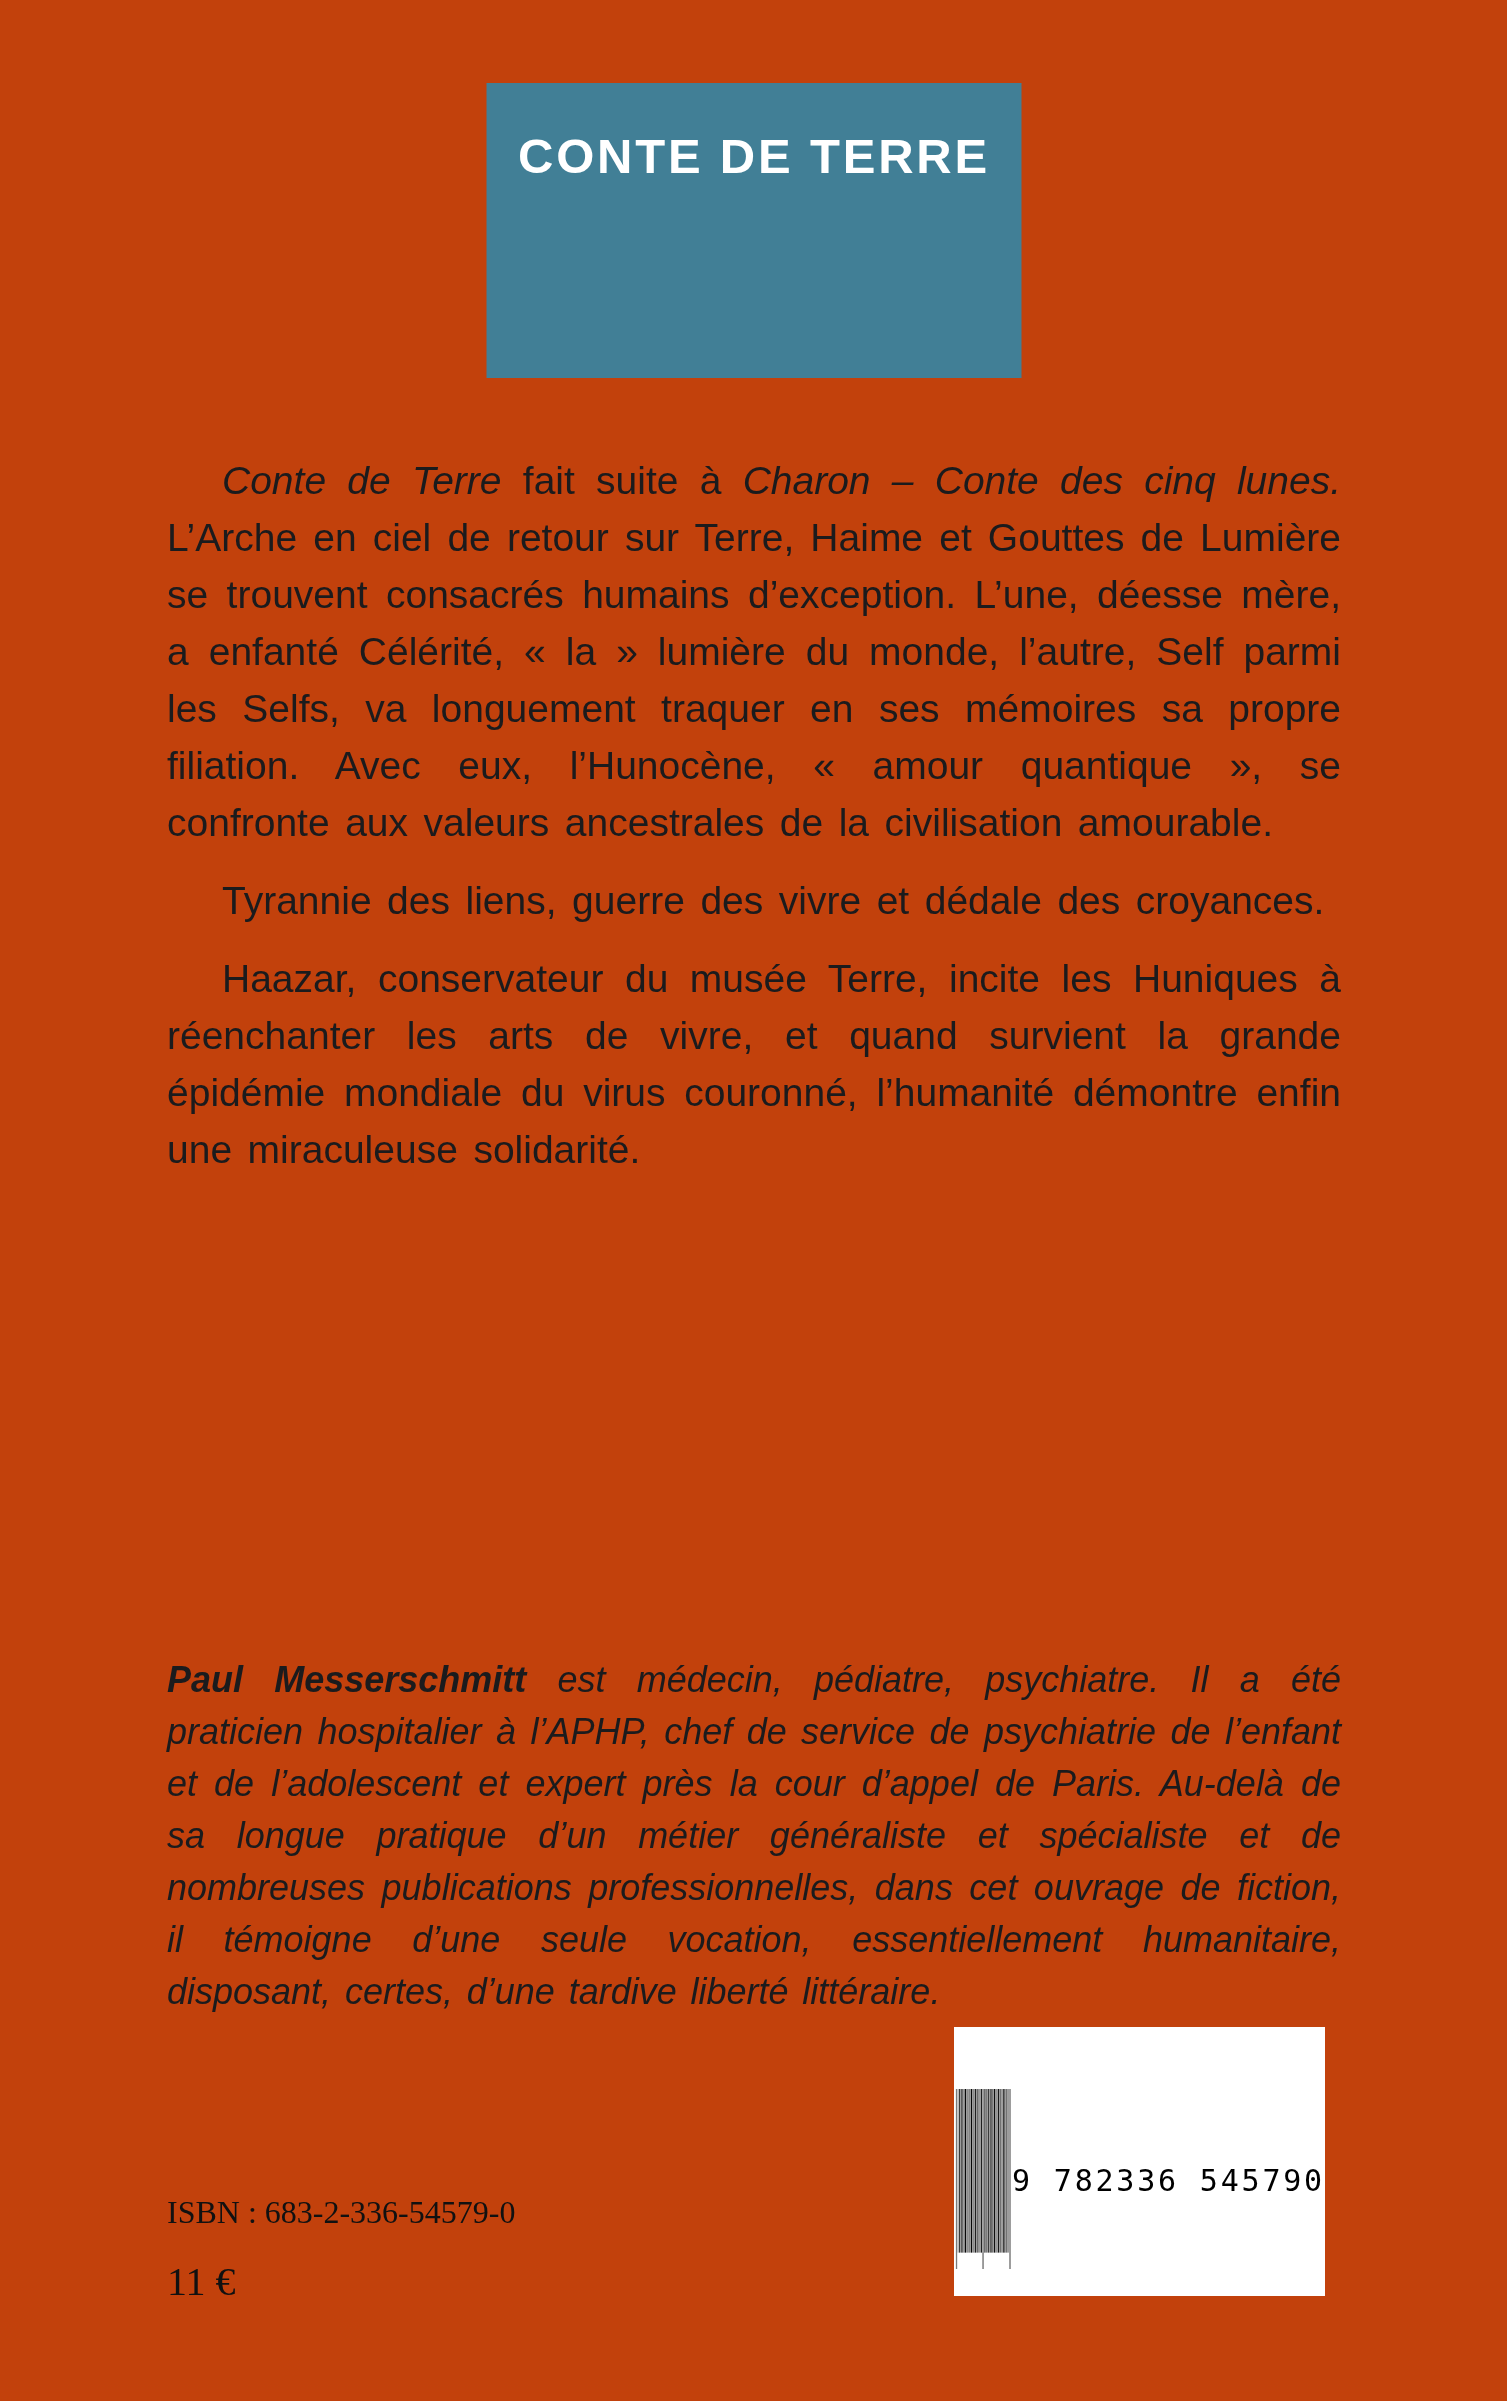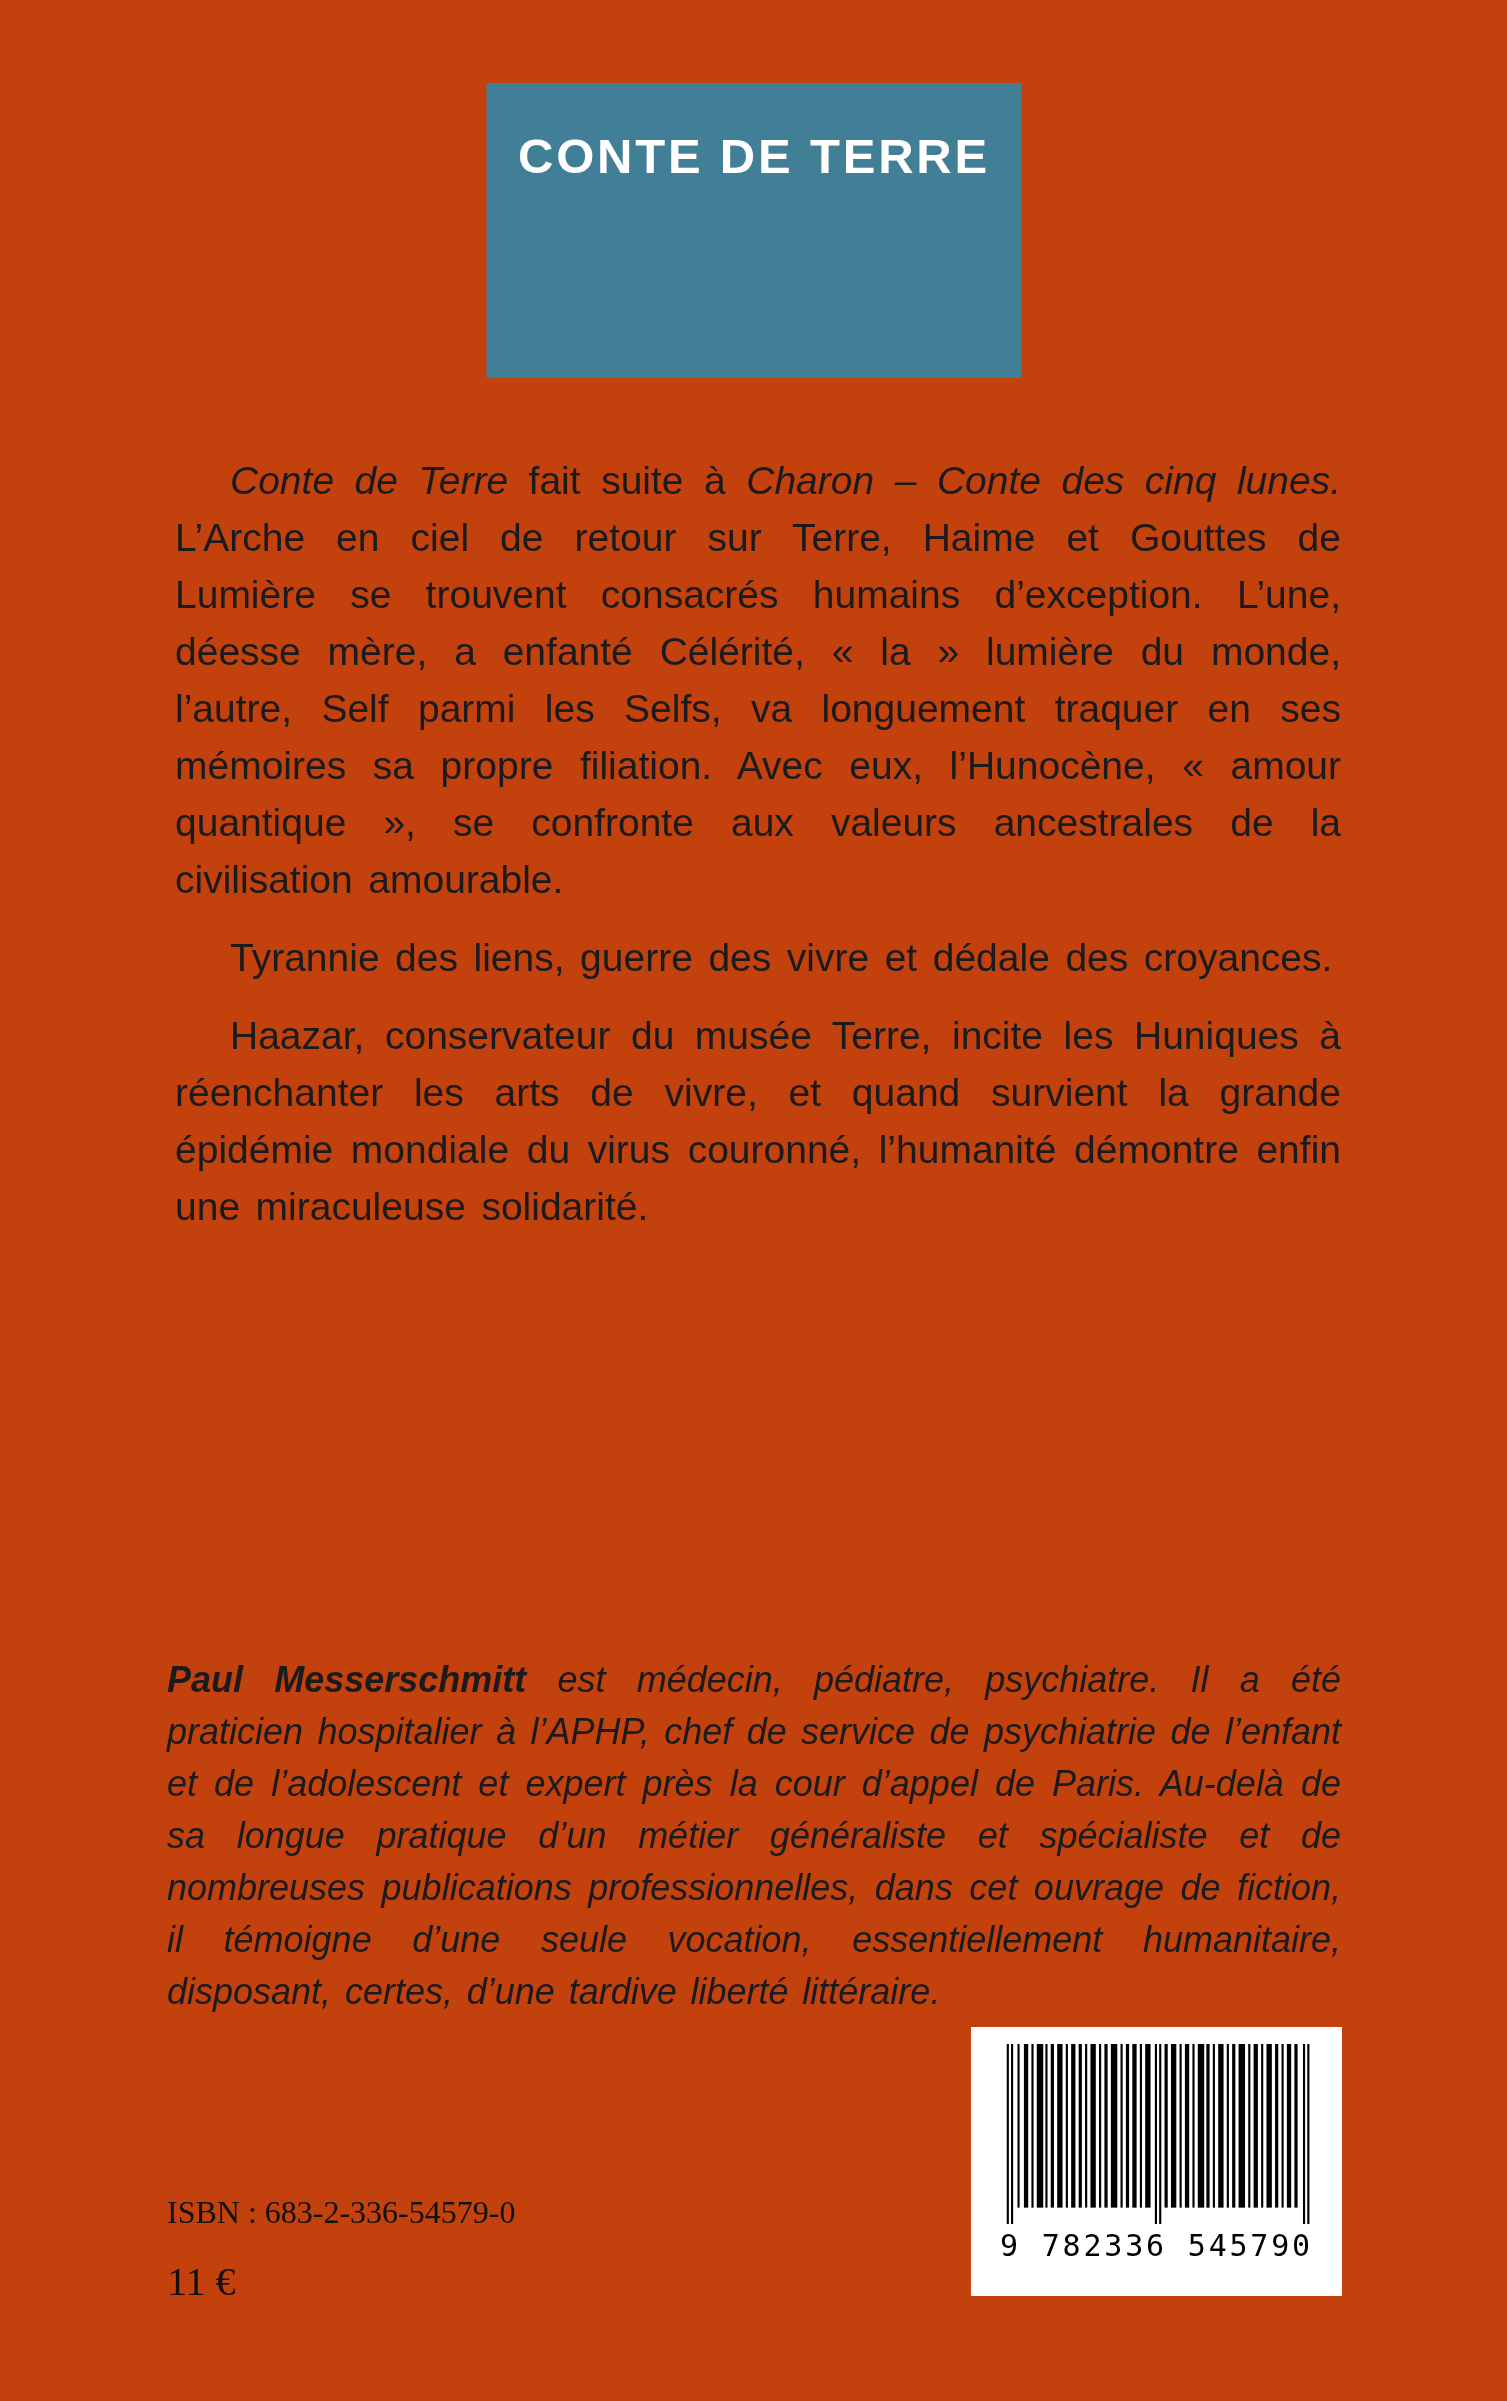--- a/index.html
+++ b/index.html
@@ -43,21 +43,21 @@
     position: absolute;
     top: 452px;
     left: 167px;
     width: 1174px;
     font-size: 39px;
     line-height: 57px;
     text-align: justify;
     word-spacing: 4.7px;
   }
   .synopsis p {
-    margin: 0 0 21px 8px;
+    margin: 0 0 21px 0;
     text-indent: 55px;
   }
   .synopsis em { font-style: italic; }
   .bio {
     position: absolute;
     top: 1654px;
     left: 167px;
     width: 1174px;
     font-size: 36px;
     line-height: 52px;
@@ -84,26 +84,24 @@
     color: #111;
   }
   .barcode-box {
     position: absolute;
     left: 954px;
     top: 2027px;
     width: 371px;
     height: 269px;
     background: #ffffff;
     display: flex;
-    flex-direction: column;
     align-items: center;
     justify-content: flex-start;
-    padding-top: 17px;
+    padding-top: 34px;
     box-sizing: border-box;
-    margin-left: 17px;
   }
   .barcode-bars {
     width: 322px;
     height: 180px;
     display: block;
   }
   .barcode-digits {
     margin-top: 3.8px;
     font-family: "DejaVu Sans Mono", monospace;
     font-size: 30px;

